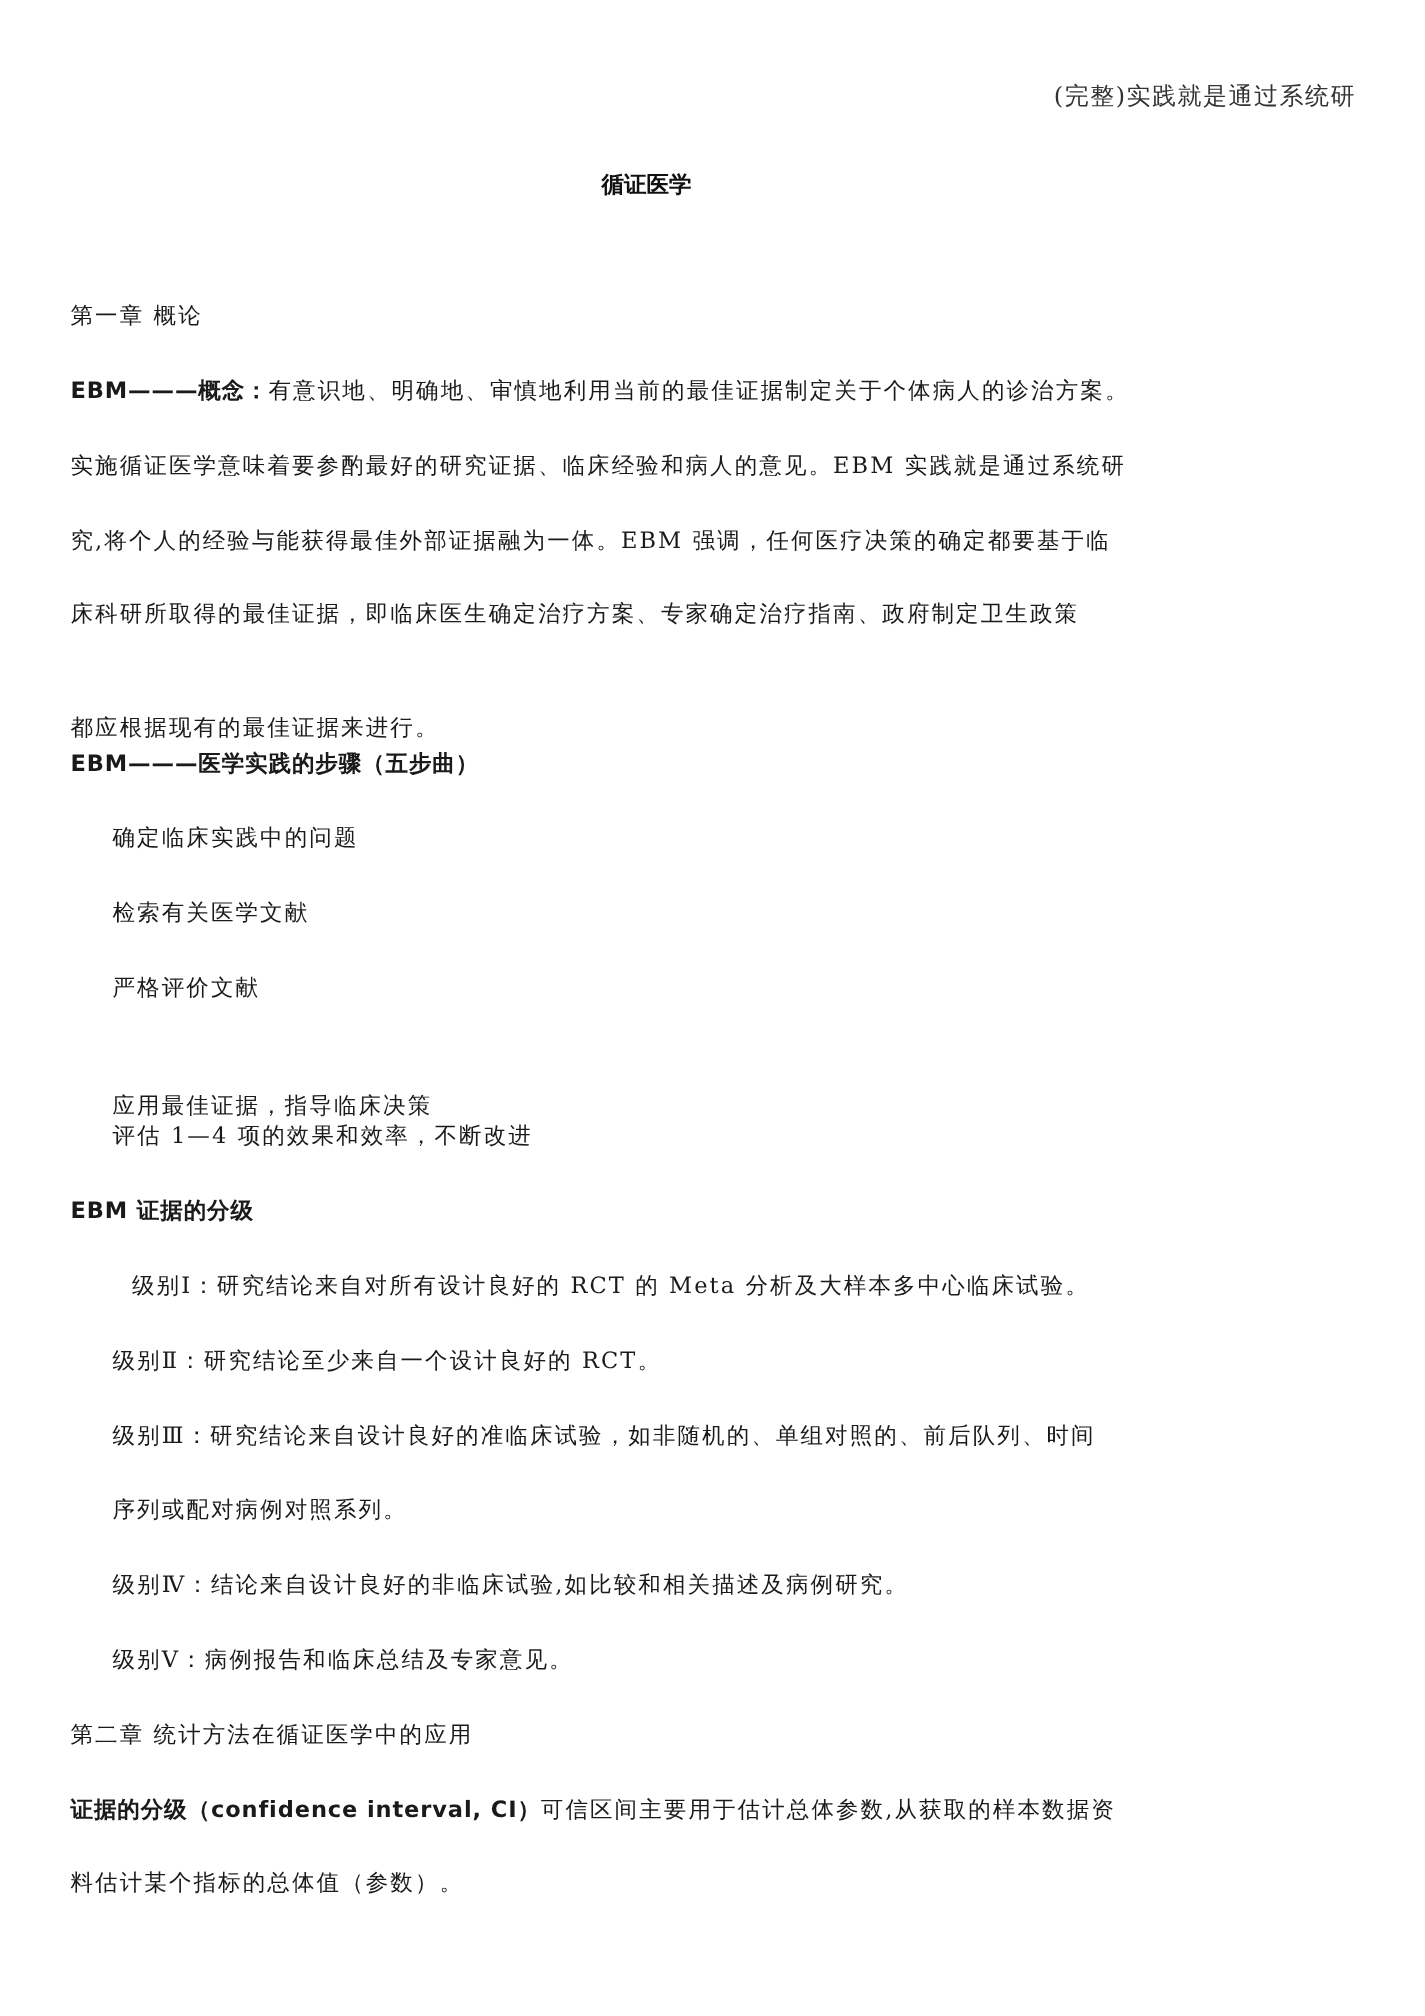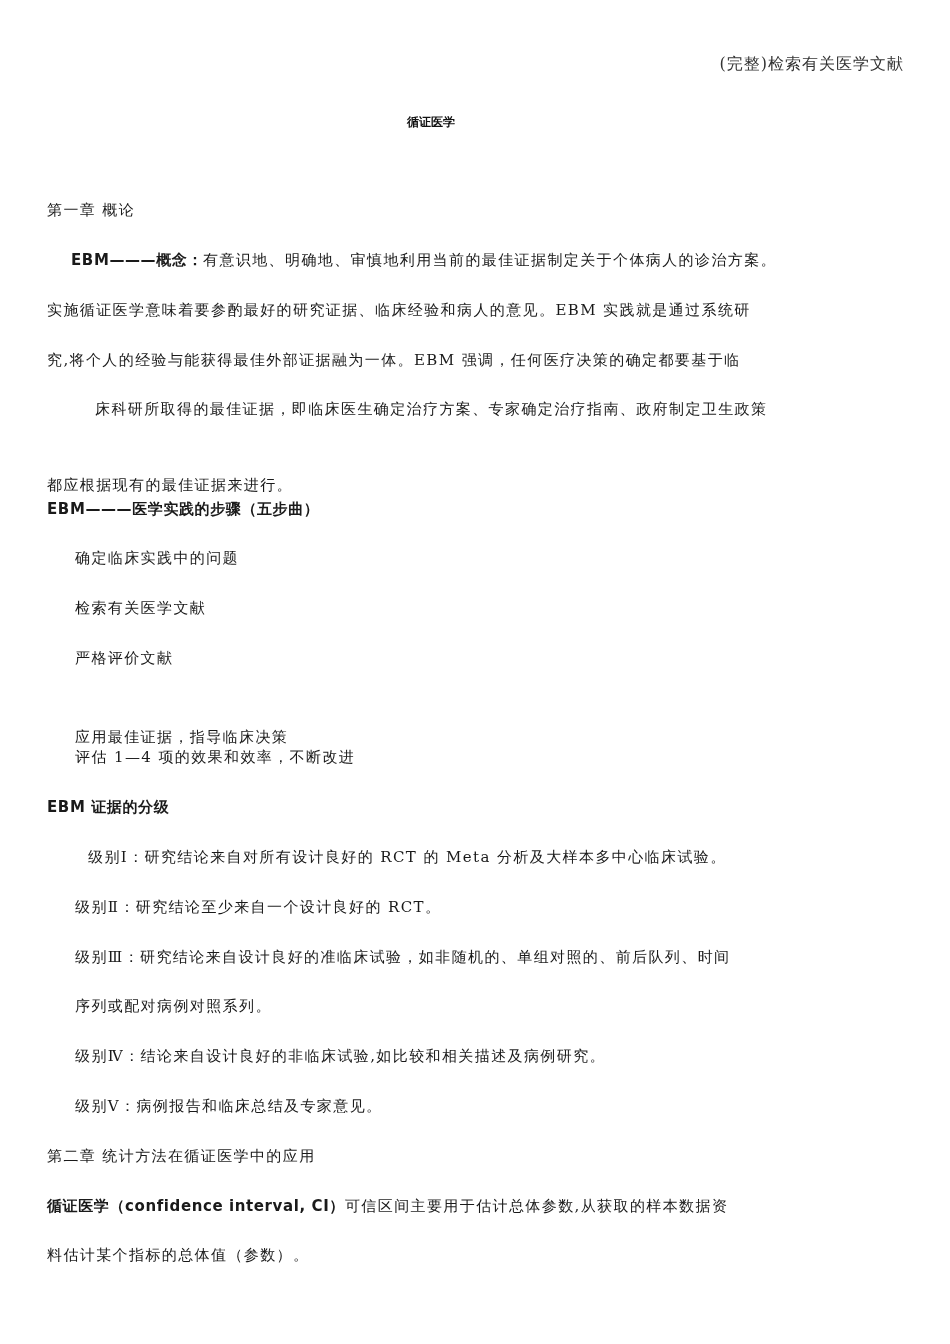--- a/index.html
+++ b/index.html
@@ -8,60 +8,60 @@
       font-family: "DejaVu Serif", "Liberation Serif", serif;
       color: #1a1a1a;
     }
     .running-header {
       position: absolute; top: 54px; right: 46px;
       font-size: 16px; color: #333; letter-spacing: 1px;
     }
     .doc-title {
       position: absolute; top: 114px; left: 0; width: 862px; text-align: center;
       font-family: Liberation Mono, monospace;
-      font-size: 12px; font-weight: bold; color: #111;
+      font-size: 15px; font-weight: bold; color: #111;
     }
     .line {
       position: absolute; left: 47px; font-size: 15px; white-space: nowrap;
       letter-spacing: 1.4px; line-height: 24px;
     }
     .indent { left: 75px; }
     .indent2 { left: 88px; }
     .bold { font-family: "DejaVu Sans", "Liberation Sans", sans-serif; font-weight: bold; letter-spacing: 0.6px; }
   </style>
 </head>
 <body>
 
-<div class="running-header">(完整)检索有关医学文献</div>
+<div class="running-header">(完整)实践就是通过系统研</div>
 
 <div class="doc-title">循证医学</div>
 
 <div class="line" style="top:198px;">第一章 概论</div>
 
-<div class="line" style="top:248px;margin-left:24px;">
+<div class="line" style="top:248px;">
   <span class="bold">EBM———概念：</span><span>有意识地、明确地、审慎地利用当前的最佳证据制定关于个体病人的诊治方案。</span>
 </div>
 <div class="line" style="top:298px;">实施循证医学意味着要参酌最好的研究证据、临床经验和病人的意见。EBM 实践就是通过系统研</div>
 <div class="line" style="top:348px;">究,将个人的经验与能获得最佳外部证据融为一体。EBM 强调，任何医疗决策的确定都要基于临</div>
-<div class="line" style="top:397px;margin-left:48px;">床科研所取得的最佳证据，即临床医生确定治疗方案、专家确定治疗指南、政府制定卫生政策</div>
+<div class="line" style="top:397px;">床科研所取得的最佳证据，即临床医生确定治疗方案、专家确定治疗指南、政府制定卫生政策</div>
 <div class="line" style="top:473px;">都应根据现有的最佳证据来进行。</div>
 
 <div class="line bold" style="top:497px;">EBM———医学实践的步骤（五步曲）</div>
 <div class="line indent" style="top:546px;">确定临床实践中的问题</div>
 <div class="line indent" style="top:596px;">检索有关医学文献</div>
 <div class="line indent" style="top:646px;">严格评价文献</div>
 <div class="line indent" style="top:696px;margin-top:29px;">应用最佳证据，指导临床决策</div>
 <div class="line indent" style="top:745px;">评估 1—4 项的效果和效率，不断改进</div>
 
 <div class="line bold" style="top:795px;">EBM 证据的分级</div>
 <div class="line indent2" style="top:845px;">级别Ⅰ：研究结论来自对所有设计良好的 RCT 的 Meta 分析及大样本多中心临床试验。</div>
 <div class="line indent" style="top:895px;">级别Ⅱ：研究结论至少来自一个设计良好的 RCT。</div>
 <div class="line indent" style="top:945px;">级别Ⅲ：研究结论来自设计良好的准临床试验，如非随机的、单组对照的、前后队列、时间</div>
 <div class="line indent" style="top:994px;">序列或配对病例对照系列。</div>
 <div class="line indent" style="top:1044px;">级别Ⅳ：结论来自设计良好的非临床试验,如比较和相关描述及病例研究。</div>
 <div class="line indent" style="top:1094px;">级别Ⅴ：病例报告和临床总结及专家意见。</div>
 
 <div class="line" style="top:1144px;">第二章 统计方法在循证医学中的应用</div>
 
 <div class="line" style="top:1194px;">
-  <span class="bold">循证医学（confidence interval, CI）</span><span>可信区间主要用于估计总体参数,从获取的样本数据资</span>
+  <span class="bold">证据的分级（confidence interval, CI）</span><span>可信区间主要用于估计总体参数,从获取的样本数据资</span>
 </div>
 <div class="line" style="top:1243px;">料估计某个指标的总体值（参数）。</div>
 
 </body></html>

